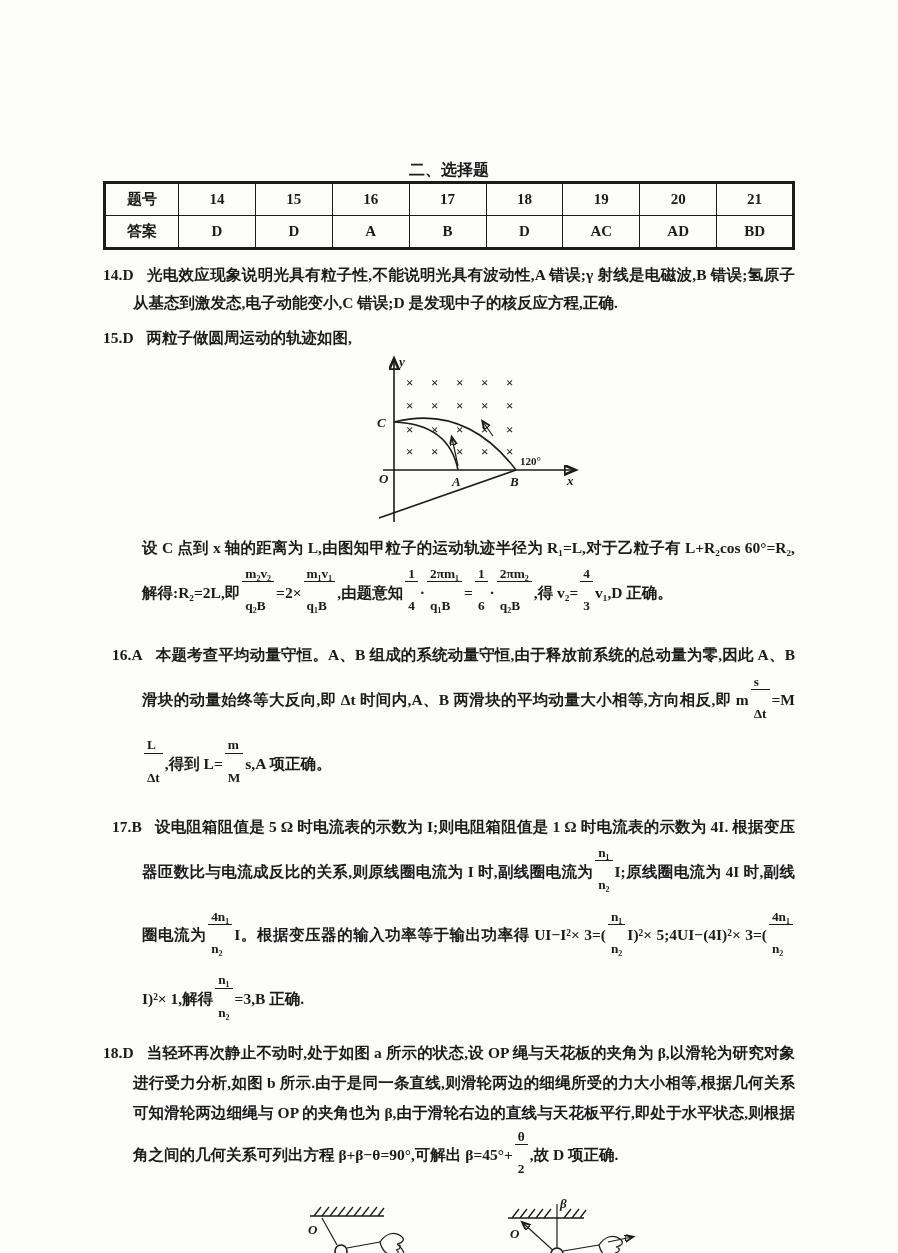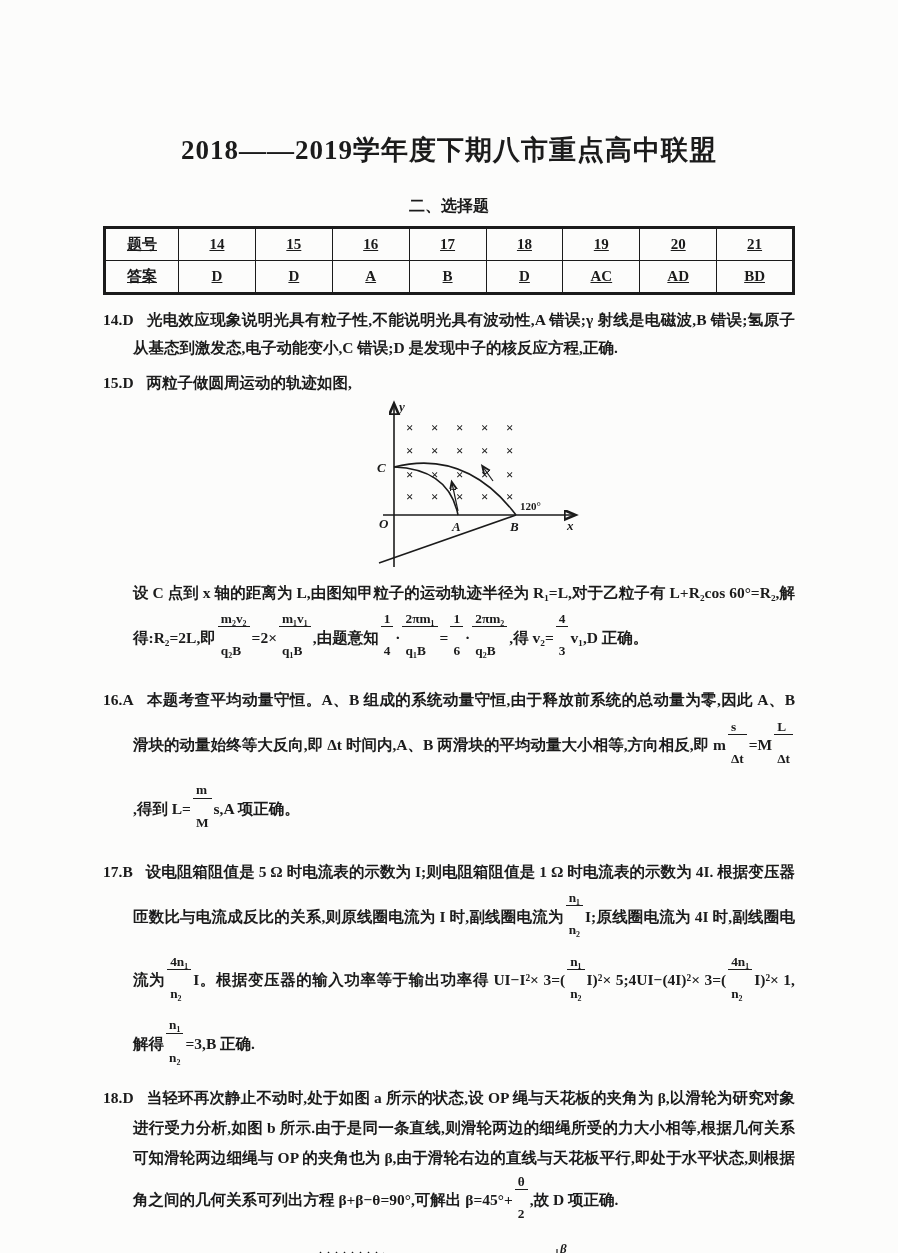--- a/index.html
+++ b/index.html
@@ -5,28 +5,28 @@
   html,body{margin:0;padding:0;}
   body{
     width:898px;height:1253px;overflow:hidden;
     background:#fcfcfb;color:#1b1b1b;
     font-family:"Liberation Serif","DejaVu Serif",serif;
   }
   .page{padding:132px 103px 0 103px;}
   .title{font-size:27px;font-weight:bold;text-align:center;letter-spacing:1px;}
   .subtitle{font-size:20px;font-weight:bold;text-align:center;margin-top:24px;}
   .section-heading{font-size:16px;font-weight:bold;margin-top:28px;text-align:center;}
-  table.answers{width:100%;border-collapse:collapse;margin-top:9px;border:3px solid #1b1b1b;table-layout:fixed;text-decoration:underline;}
+  table.answers{width:100%;border-collapse:collapse;border:3px solid #1b1b1b;table-layout:fixed;}
   table.answers td{border:1.4px solid #1b1b1b;text-align:center;font-size:15px;font-weight:bold;height:31px;padding:0;}
   table.answers td.rowlabel{width:72px;}
   .exp{font-size:15.5px;font-weight:600;line-height:1.8;text-align:justify;
        padding-left:30px;text-indent:-30px;margin-top:7px;}
   .exp .prefix{font-weight:bold;margin-right:13px;}
   .cont{text-indent:0;margin-top:3px;}
-  .wide{line-height:2.4;}
+  .wide{line-height:2.4;margin-left:9px;}
   .p18{line-height:1.95;margin-top:2px;}
   .frac{display:inline-block;vertical-align:-0.95em;line-height:1.15;margin:0 2px;font-size:0.86em;font-weight:700;text-indent:0;}
   .frac .num{display:block;border-bottom:1.4px solid #1b1b1b;padding:0 3px;}
   .frac .den{display:block;padding:16px 3px;}
   .fig15wrap{margin:0 0 0 268px;line-height:0;}
   .figs18{display:flex;justify-content:center;align-items:flex-end;gap:48px;margin-top:4px;line-height:0;}
   svg{overflow:visible;}
   svg text{font-size:13px;font-style:italic;font-weight:bold;fill:#1b1b1b;font-family:"Liberation Serif","DejaVu Serif",serif;}
   svg text.up{font-style:normal;}
   svg text.sm{font-size:11px;font-style:normal;}
@@ -34,21 +34,20 @@
   svg .thin{stroke-width:1.2;}
   svg .dash{stroke-dasharray:4 3;}
   svg .hatch{stroke-width:1.3;}
   svg circle.node{fill:#fcfcfb;}
 </style>
 </head>
 <body>
 
 <div class="page">
 
-  <div class="title">2018——2019学年度下期八市重点高中联盟</div>
 
   <div class="section-heading">二、选择题</div>
 
   <table class="answers">
     <tbody>
       <tr id="qnum-row">
         <td class="rowlabel">题号</td>
       <td>14</td>
           <td>15</td>
           <td>16</td>

